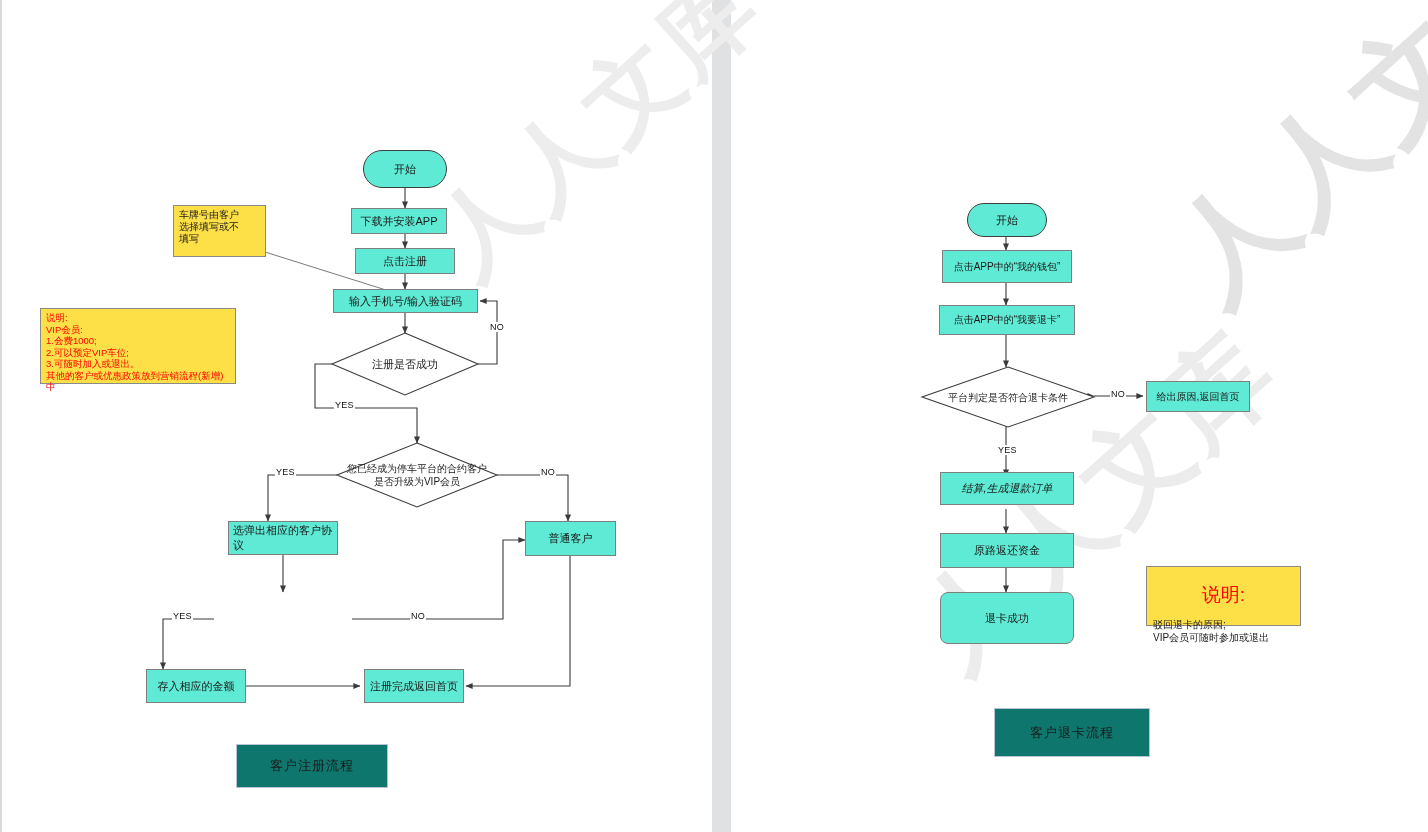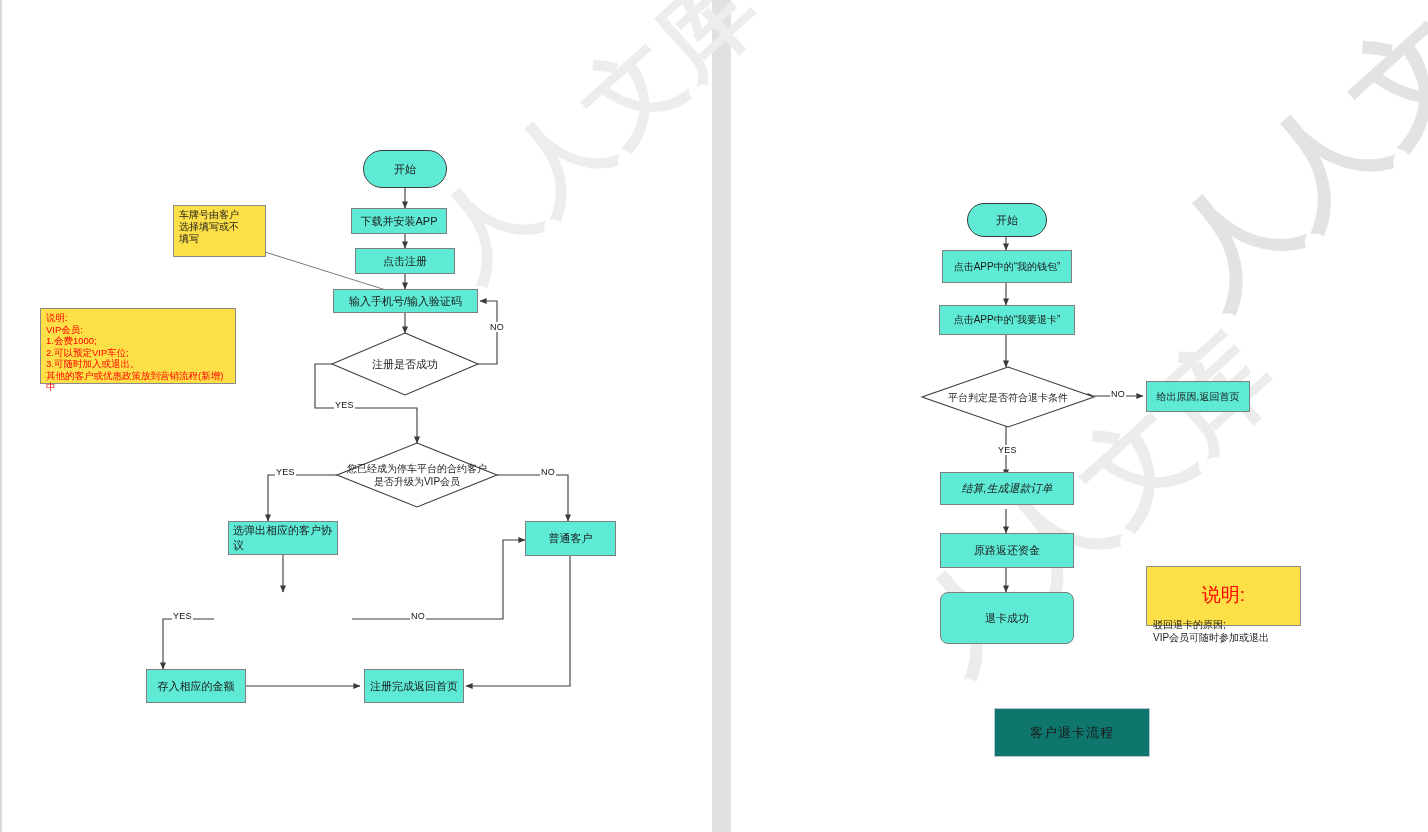--- a/index.html
+++ b/index.html
@@ -287,20 +287,21 @@
 
   <div class="note note-red" style="left:40px;top:308px;width:196px;height:76px;">说明:
 VIP会员:
 1.会费1000;
 2.可以预定VIP车位;
 3.可随时加入或退出。
 其他的客户或优惠政策放到营销流程(新增)
 中</div>
 
 
+  <div class="caption" style="left:236px;top:744px;width:152px;height:44px;">客户注册流程</div>
 
   <div class="node term" style="left:967px;top:203px;width:80px;height:34px;">开始</div>
 
   <div class="node proc" style="left:942px;top:250px;width:130px;height:33px;font-size:10px;">点击APP中的“我的钱包”</div>
 
   <div class="node proc" style="left:939px;top:305px;width:136px;height:30px;font-size:10px;">点击APP中的“我要退卡”</div>
 
   <div class="diamond-wrap" style="left:922px;top:367px;width:172px;height:60px;">
     <svg width="172" height="60" viewBox="0 0 172 60">
       <polygon points="86,0 172,30 86,60 0,30" fill="#ffffff" stroke="#3a3a3a" stroke-width="1.1"></polygon>

